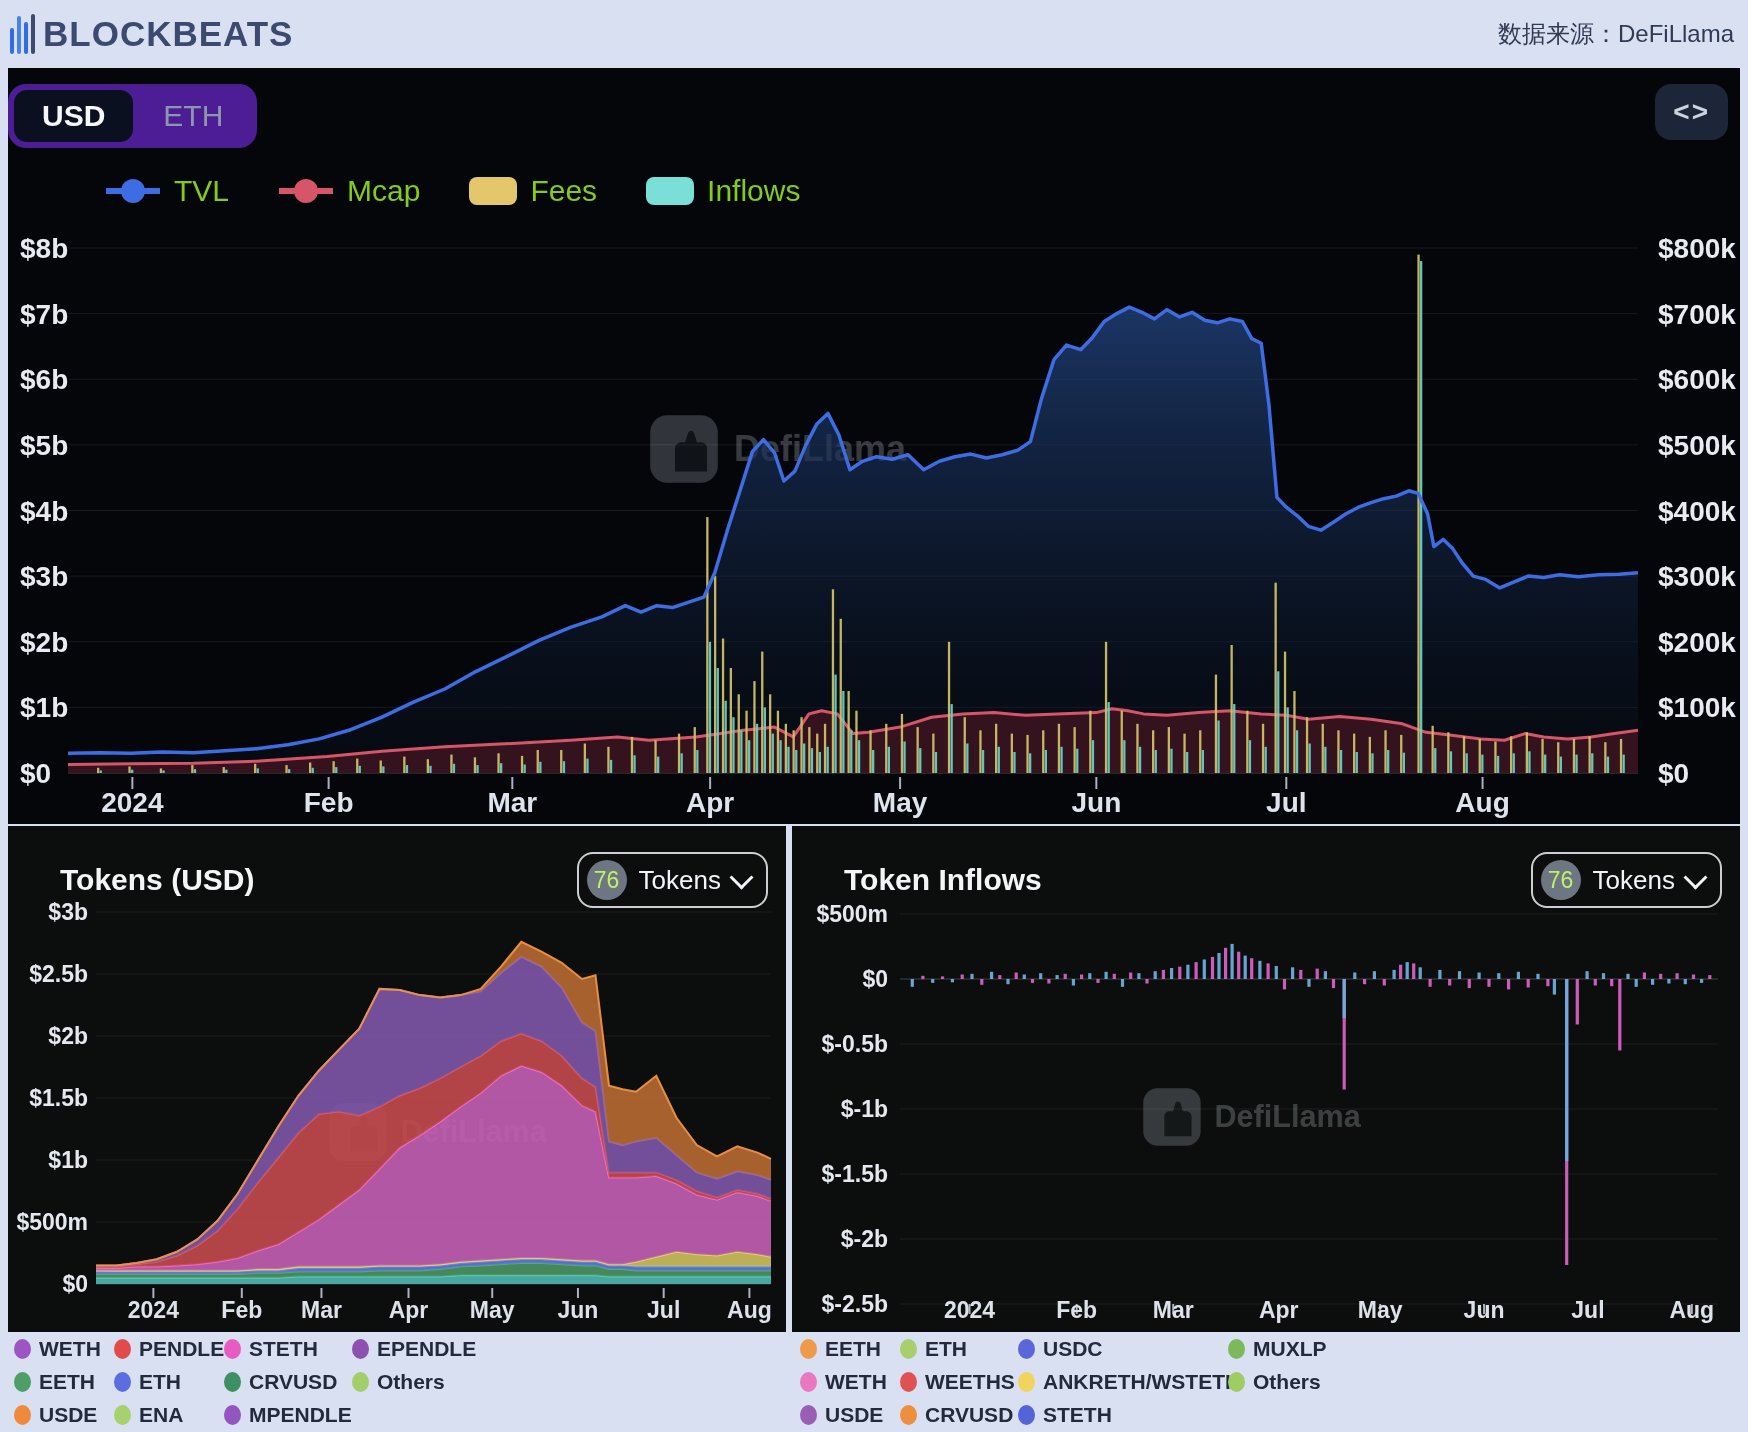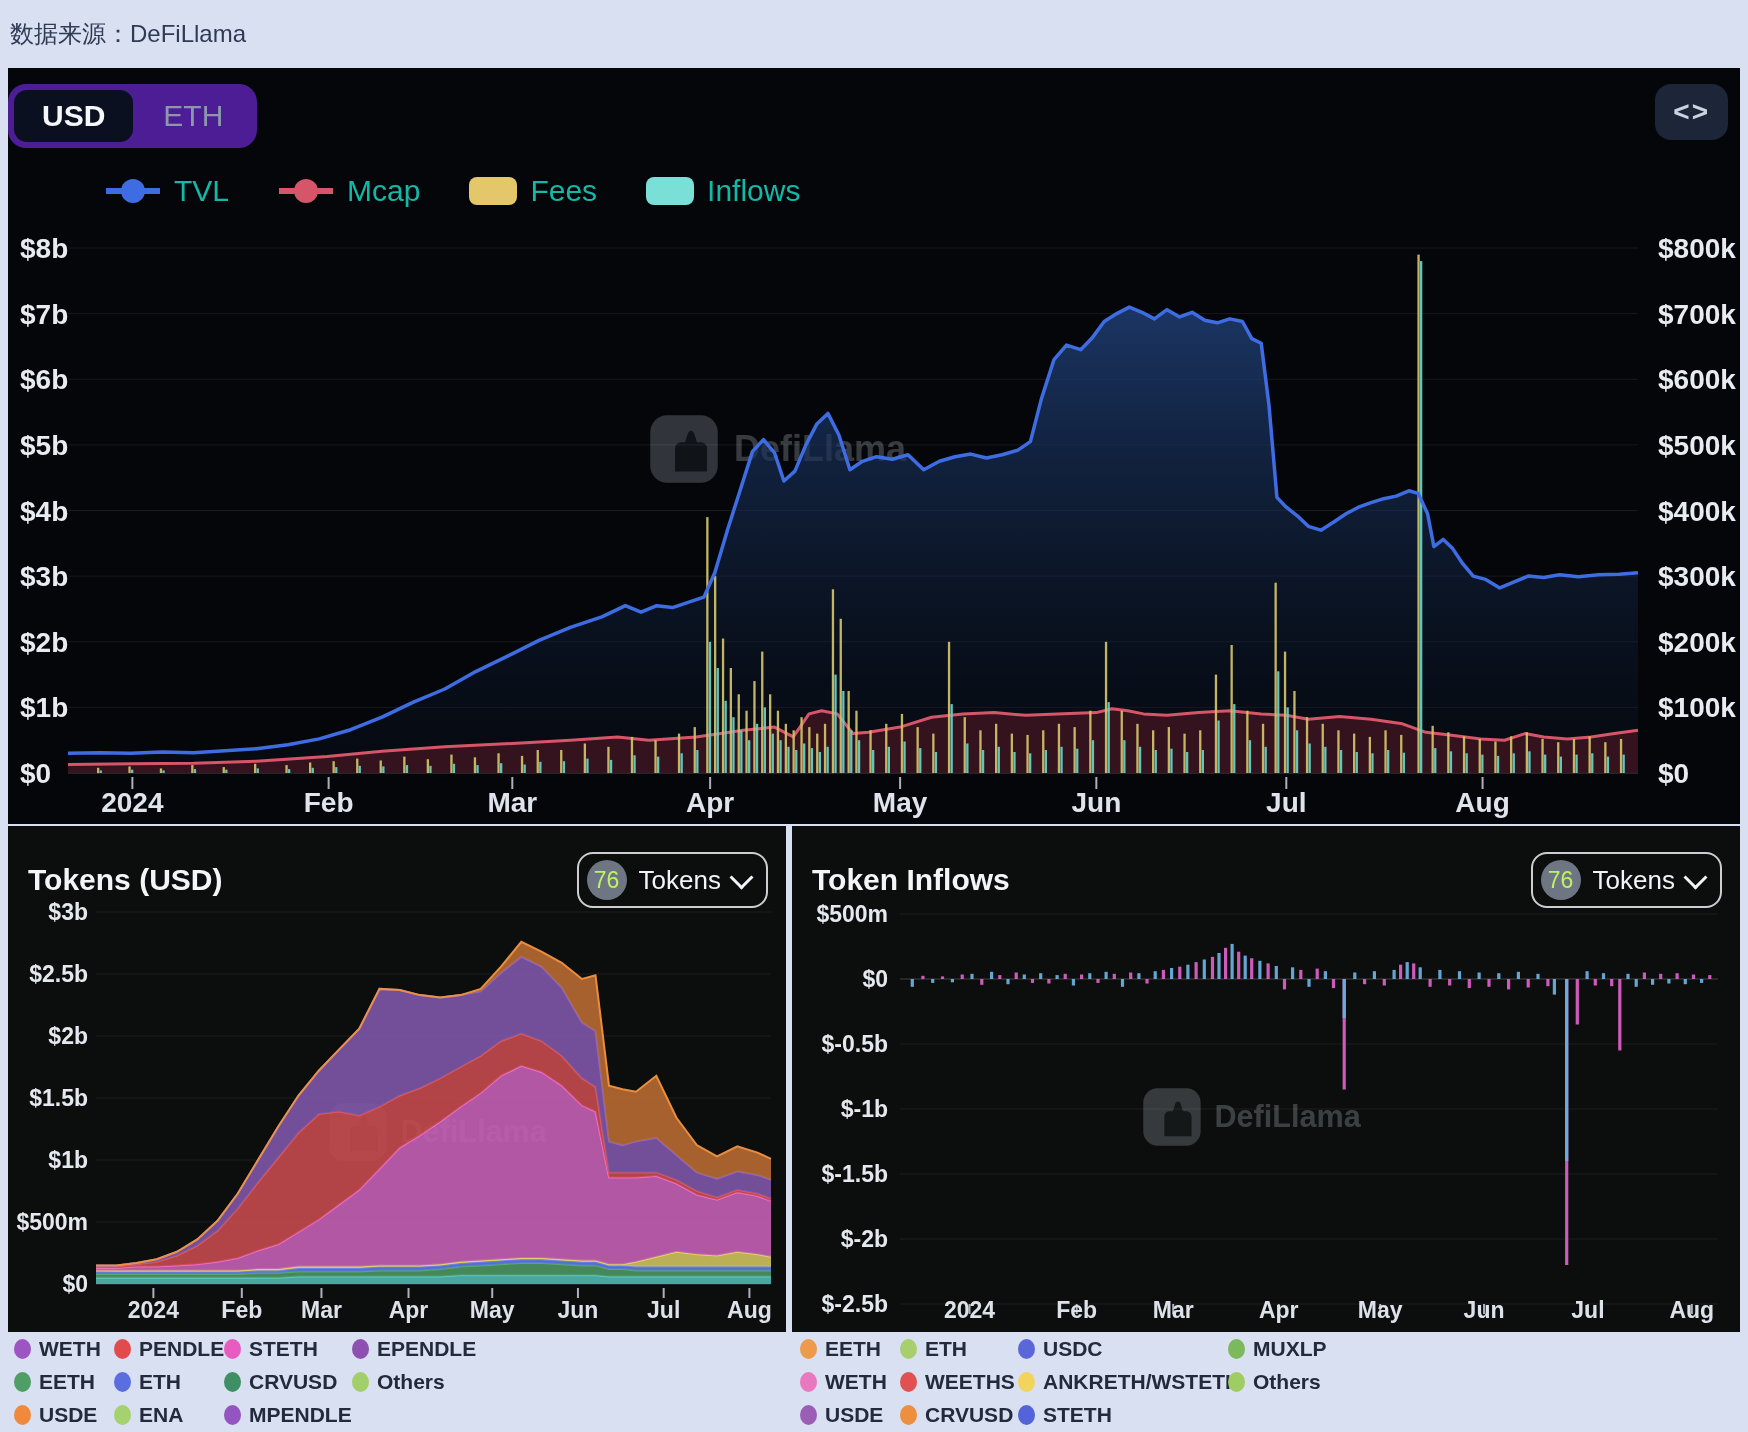--- a/index.html
+++ b/index.html
@@ -15,24 +15,24 @@
   .src-txt{font-size:24px;color:#2f3a55;}
   
   .main-panel{position:relative;margin:0 8px;width:1732px;height:756px;background:#04060a;box-sizing:border-box;}
   .controls{position:absolute;top:16px;left:0;right:12px;display:flex;justify-content:space-between;align-items:flex-start;}
   .seg{display:flex;background:#4c1d95;border-radius:18px;padding:6px;gap:2px;}
   .seg .opt{padding:9px 28px;font-size:30px;color:#8d97ac;border-radius:13px;cursor:pointer;}
   .seg .opt.active{background:#0b1020;color:#f5f7fa;font-weight:600;}
   .right-ctl{display:flex;gap:40px;align-items:center;}
   .embed-btn{background:#1c2638;border-radius:16px;padding:12px 18px;color:#cdd3de;font-size:28px;letter-spacing:2px;font-weight:600;cursor:pointer;}
   .legend-row{position:absolute;top:106px;left:96px;display:flex;gap:48px;align-items:center;}
-  .legend-item{display:flex;align-items:center;gap:12px;font-size:30px;color:#14b8a6;}
+  .legend-item{display:flex;align-items:center;gap:12px;font-size:30px;color:#84cc16;}
   
   .bottom{display:flex;gap:6px;margin:2px 8px 0;height:506px;}
-  .panel{position:relative;background:#0b0e0c;box-sizing:border-box;}
+  .panel{position:relative;background:#0b0e0c;box-sizing:border-box;padding-left:32px;}
   .panel.tokens{width:778px;}
   .panel.inflows{width:948px;}
   .panel-hd{display:flex;justify-content:space-between;align-items:center;padding:26px 18px 0 20px;}
   .panel-title{font-size:30px;font-weight:700;color:#f3f5f7;}
   .dropdown{display:flex;align-items:center;gap:12px;border:2px solid rgba(238,240,244,.85);
     border-radius:16px;padding:6px 14px 6px 8px;cursor:pointer;}
   .dd-badge{width:40px;height:40px;border-radius:50%;background:#6e7583;color:#bef264;
     font-size:23px;display:flex;align-items:center;justify-content:center;}
   .dd-label{font-size:26px;color:#f2f4f8;}
   .chev{width:14px;height:14px;border-right:3px solid #f2f4f8;border-bottom:3px solid #f2f4f8;
@@ -46,20 +46,29 @@
   .lg-grid.left{width:786px;padding-left:14px;box-sizing:border-box;grid-template-columns:100px 110px 128px auto;}
   .lg-grid.right{padding-left:14px;grid-template-columns:100px 118px 210px auto;}
   .lg-item{display:flex;align-items:center;gap:8px;font-size:21px;font-weight:700;color:#222a3c;}
   .lg-dot{width:17px;height:20px;border-radius:50%;flex:0 0 auto;}
   svg text{font-family:"Liberation Sans",sans-serif;}
 </style>
 </head>
 <body>
 
 <div class="hdr">
+  <div class="brand">
+    <span class="brand-bars">
+        <i></i>
+        <i></i>
+        <i></i>
+        <i></i>
+      </span>
+    <span class="brand-txt">BLOCKBEATS</span>
+  </div>
   <div class="src-txt">数据来源：DeFiLlama</div>
 </div>
 
 <div class="main-panel">
   <div class="controls">
     <div class="seg" id="currency-toggle">
         <div class="opt active">USD</div>
         <div class="opt">ETH</div>
       </div>
     <div class="right-ctl">

